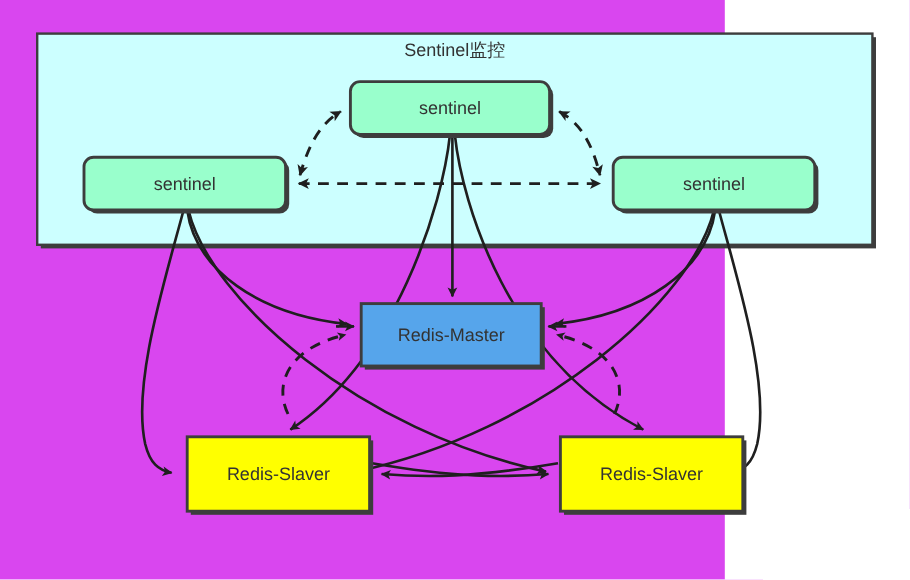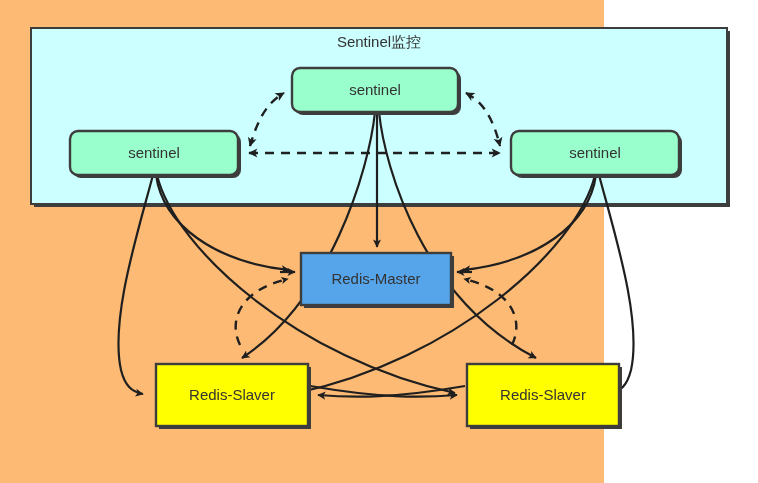--- a/index.html
+++ b/index.html
@@ -10,21 +10,21 @@
   body {
     width: 758px;
     height: 483px;
     overflow: hidden;
     font-family: "Liberation Sans", "DejaVu Sans", sans-serif;
   }
   #canvas {
     position: relative;
     width: 604px;
     height: 483px;
-    background: #fdba74;
+    background: #d946ef;
   }
   svg#diagram {
     position: absolute;
     top: 0;
     left: 0;
     width: 758px;
     height: 483px;
   }
   .node-label {
     font-family: "Liberation Sans", "DejaVu Sans", sans-serif;

